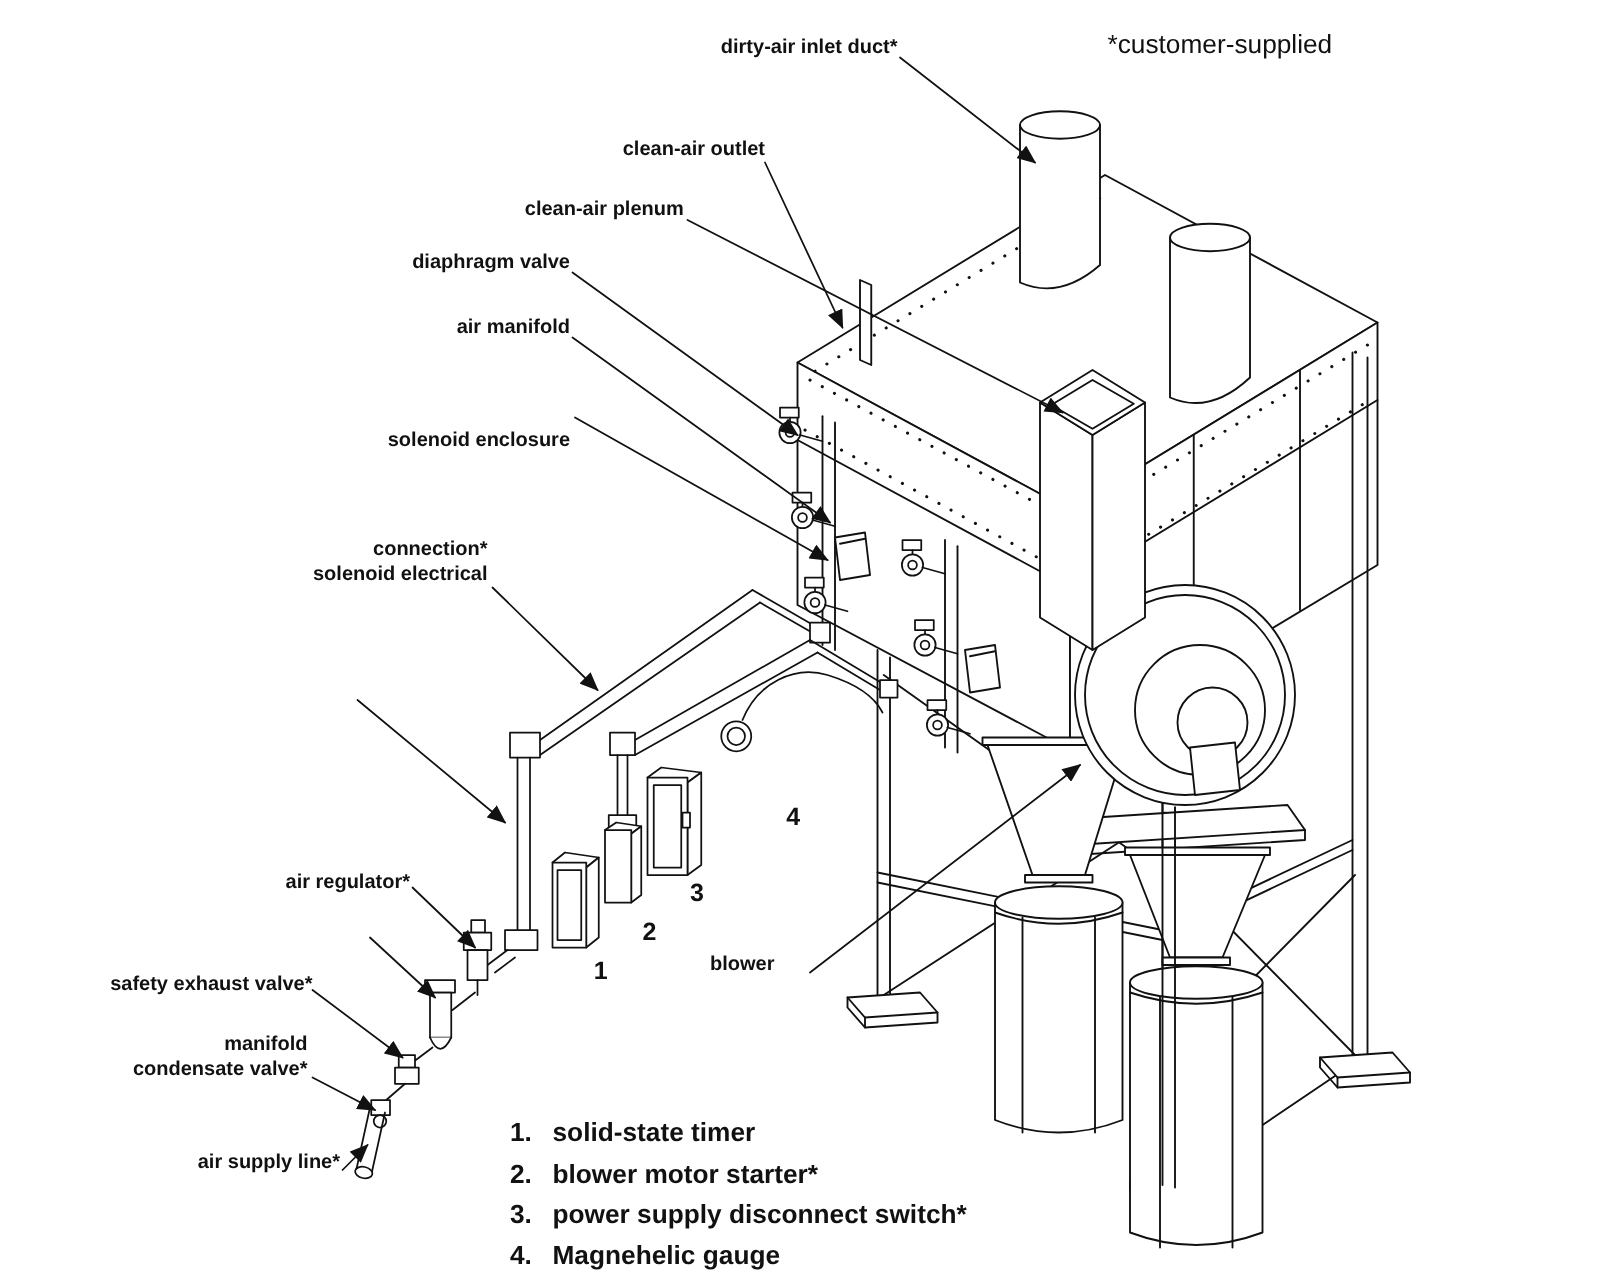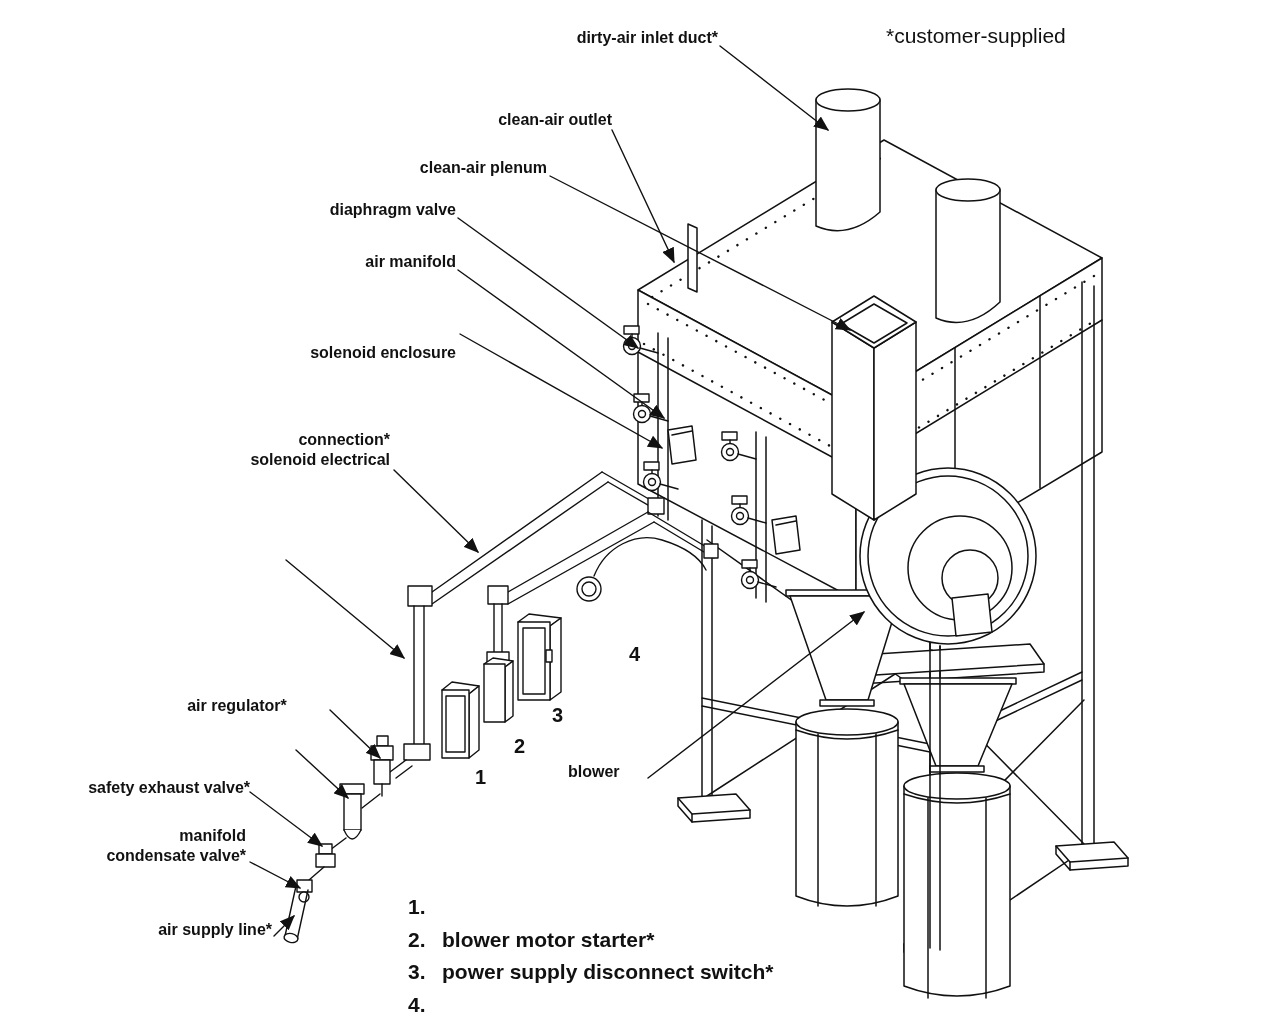--- a/index.html
+++ b/index.html
@@ -237,46 +237,48 @@
 <div class="lbl r" style="left:268px;top:200px;width:188px;">diaphragm valve</div>
 <div class="lbl r" style="left:298px;top:252px;width:158px;">air manifold</div>
 <div class="lbl r" style="left:238px;top:315px;width:218px;margin-top:28px;">solenoid enclosure</div>
 
 <div class="lbl r" style="left:172px;top:430px;width:218px;">
   <div>connection*</div>
   <div>solenoid electrical</div>
 </div>
 
 
-<div class="lbl r" style="left:162px;top:696px;width:150px;text-align:center;">air regulator*</div>
+<div class="lbl r" style="left:178px;top:696px;width:150px;">air regulator*</div>
 <div class="lbl r" style="left:4px;top:778px;width:246px;">safety exhaust valve*</div>
 
 <div class="lbl r" style="left:32px;top:826px;width:214px;">
   <div>manifold</div>
   <div>condensate valve*</div>
 </div>
 
 <div class="lbl r" style="left:100px;top:920px;width:172px;">air supply line*</div>
 <div class="lbl" style="left:568px;top:762px;">blower</div>
 
 <span class="num" style="left:475px;top:766px;">1</span>
 <span class="num" style="left:514px;top:735px;">2</span>
 <span class="num" style="left:552px;top:704px;">3</span>
 <span class="num" style="left:629px;top:643px;">4</span>
 
 <div class="legend">
   <div class="row">
     <span class="n">1.</span>
+    <span>solid-state timer</span>
   </div>
   <div class="row">
     <span class="n">2.</span>
     <span>blower motor starter*</span>
   </div>
   <div class="row">
     <span class="n">3.</span>
     <span>power supply disconnect switch*</span>
   </div>
   <div class="row">
     <span class="n">4.</span>
+    <span>Magnehelic gauge</span>
   </div>
 </div>
 
 </div>
 
 </body></html>

